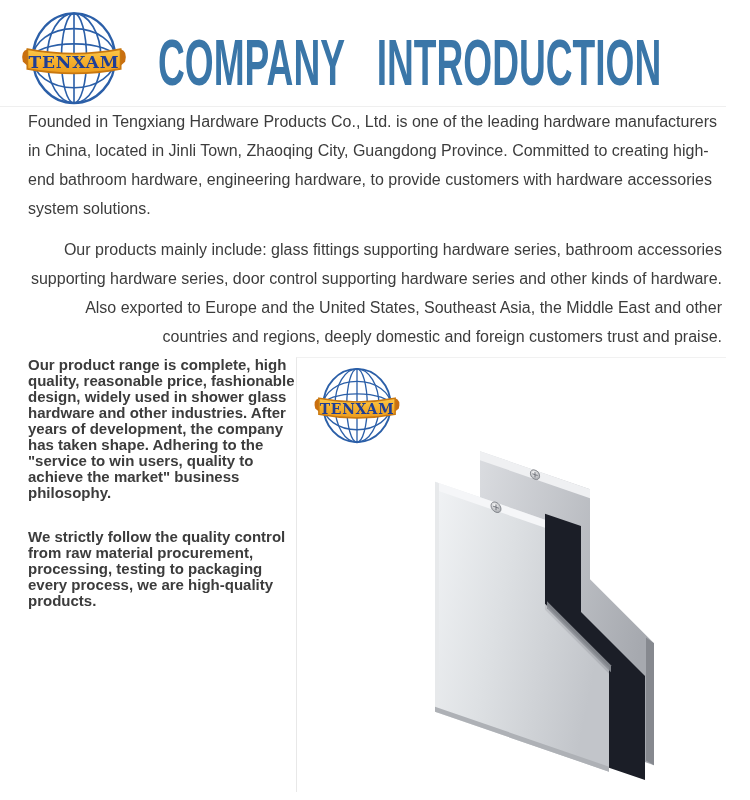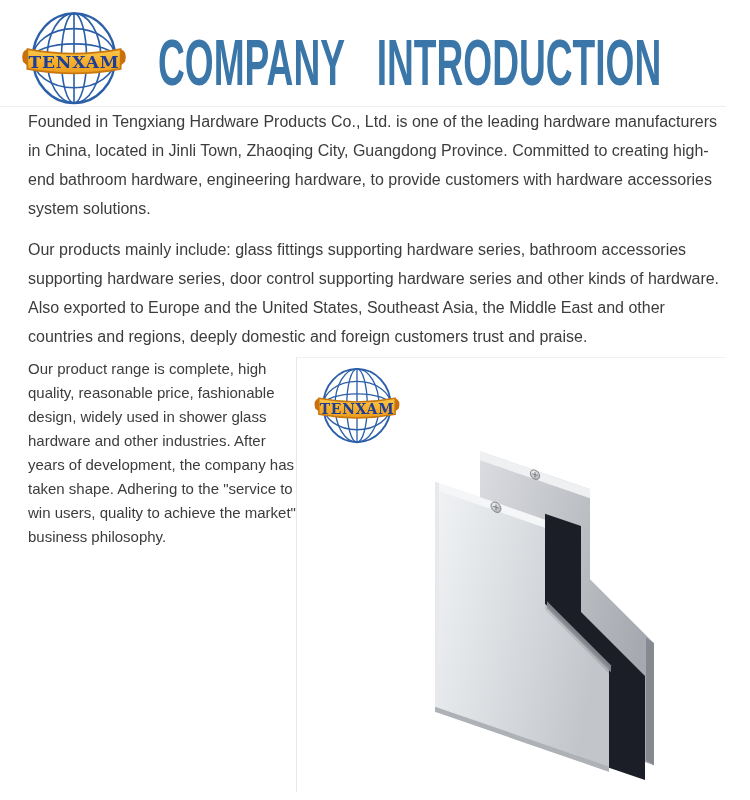--- a/index.html
+++ b/index.html
@@ -19,29 +19,29 @@
     transform:scaleX(0.58);transform-origin:left top;
   }
 
   
   .intro{padding:0 28px;}
   .intro p{
     margin:0;font-size:16px;line-height:29px;color:#3c3c3c;
     width:694px;
   }
   .intro .p1{}
-  .intro .p2{margin-top:12px;}
+  .intro .p2{margin-top:12px;text-align:right;}
 
   
   .columns{display:flex;margin-top:6px;align-items:stretch;}
   .left-col{
     width:268px;padding-left:28px;box-sizing:content-box;flex:0 0 auto;
   }
   .left-col p{
-    margin:0;font-size:15px;line-height:24px;color:#3c3c3c;width:268px;
+    margin:0;font-size:15px;line-height:16px;color:#3c3c3c;width:268px;font-weight:bold;
   }
   .left-col .p4{margin-top:28px;}
 
   .image-box{
     position:relative;flex:1 1 auto;margin-left:0;
     border-left:1px solid #e8e8e8;border-top:1px solid #f1f1f1;
     min-height:434px;background:#ffffff;overflow:hidden;
   }
   .logo-small{position:absolute;left:16px;top:6px;width:88px;height:86px;}
   .product-svg{position:absolute;left:96px;top:62px;width:320px;height:372px;}
@@ -83,20 +83,21 @@
 
   <section class="intro">
     <p class="p1">Founded in Tengxiang Hardware Products Co., Ltd. is one of the leading hardware manufacturers in China, located in Jinli Town, Zhaoqing City, Guangdong Province. Committed to creating high-end bathroom hardware, engineering hardware, to provide customers with hardware accessories system solutions.</p>
     <p class="p2">Our products mainly include: glass fittings supporting hardware series, bathroom accessories supporting hardware series, door control supporting hardware series and other kinds of hardware. Also exported to Europe and the United States, Southeast Asia, the Middle East and other countries and regions, deeply domestic and foreign customers trust and praise.</p>
   </section>
 
   <section class="columns">
 
     <div class="left-col">
       <p class="p3">Our product range is complete, high quality, reasonable price, fashionable design, widely used in shower glass hardware and other industries. After years of development, the company has taken shape. Adhering to the "service to win users, quality to achieve the market" business philosophy.</p>
+      <p class="p4">We strictly follow the quality control from raw material procurement, processing, testing to packaging every process, we are high-quality products.</p>
     </div>
 
     <figure class="image-box" style="margin:0">
 
       <svg class="logo-small" viewBox="0 0 120 116">
         <g stroke="#2b5fa8" fill="none">
           <ellipse cx="60" cy="56" rx="46" ry="50" stroke-width="2.6"></ellipse>
           <ellipse cx="60" cy="56" rx="30" ry="50" stroke-width="1.8"></ellipse>
           <ellipse cx="60" cy="56" rx="14" ry="50" stroke-width="1.8"></ellipse>
           <line x1="60" y1="6" x2="60" y2="106" stroke-width="1.8"></line>

